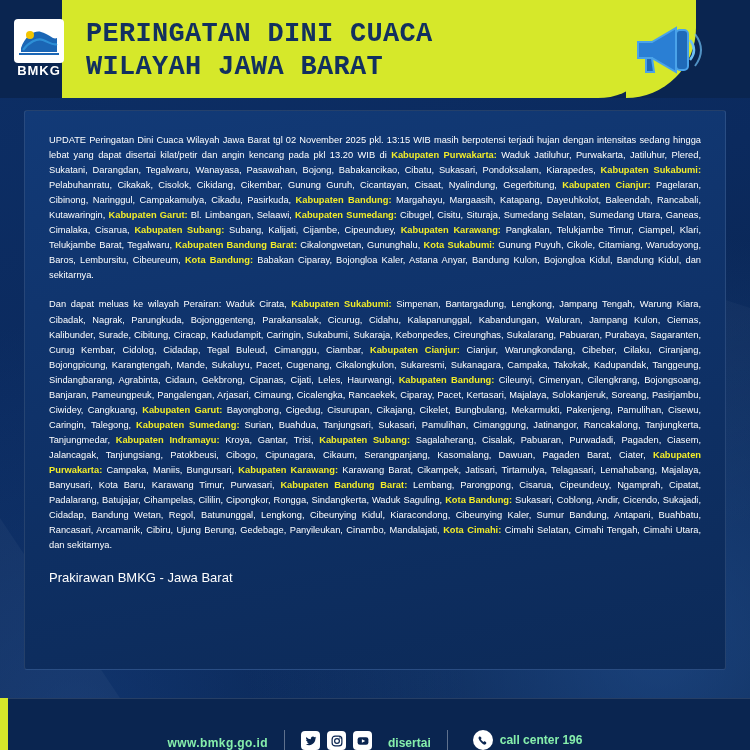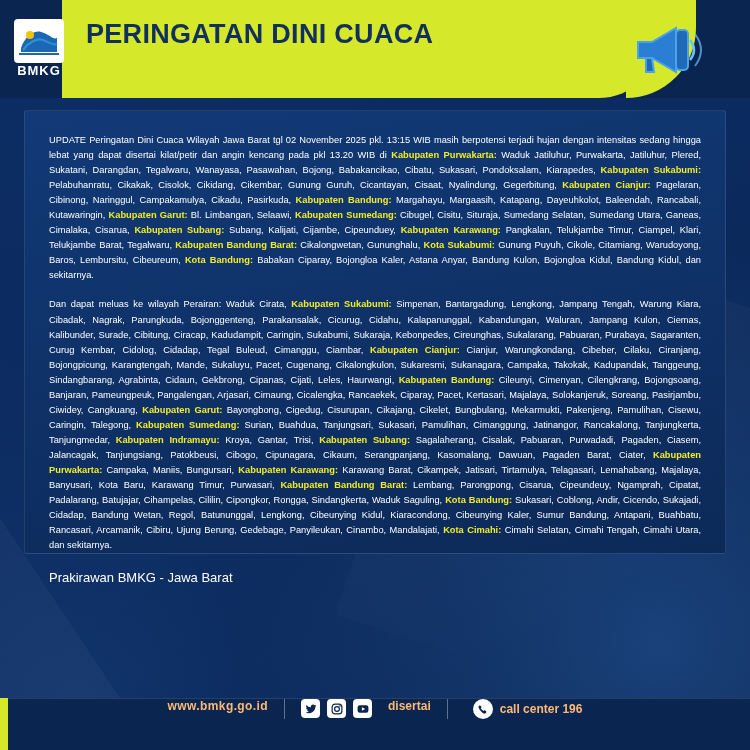--- a/index.html
+++ b/index.html
@@ -55,21 +55,21 @@
   }
   .header-title {
     position: absolute; left: 86px; top: 18px;
     width: 520px;
     color: #12305f;
     font-size: 27px;
     font-weight: bold;
     line-height: 1.22;
     letter-spacing: 0.3px;
     z-index: 4;
-    font-family: Liberation Sans, sans-serif;
+    font-family: Liberation Mono, monospace;
   }
   .logo {
     position: absolute; left: 8px; top: 8px;
     width: 62px; height: 80px;
     z-index: 5;
     display: flex; flex-direction: column; align-items: center; justify-content: center;
   }
   .logo-mark {
     width: 50px; height: 44px;
     background: #ffffff;
@@ -82,21 +82,21 @@
   }
   .megaphone {
     position: absolute; right: 46px; top: 14px;
     z-index: 5;
   }
 
   
   .card {
     position: absolute;
     left: 24px; top: 110px;
-    width: 702px; height: 444px;
+    width: 702px; height: 560px;
     background: linear-gradient(170deg, #123a77 0%, #0f3269 45%, #0c2a58 100%);
     border: 1px solid rgba(255,255,255,0.10);
     border-radius: 3px;
     padding: 22px 24px 18px 24px;
   }
   .body-text {
     color: #ffffff;
     font-size: 9.3px;
     line-height: 1.62;
     text-align: justify;
@@ -112,22 +112,22 @@
     position: absolute; left: 0; right: 0; bottom: 0; height: 52px;
     background: #0a2550;
     border-top: 1px solid rgba(255,255,255,0.12);
   }
   .footer-accent {
     position: absolute; left: 0; bottom: 0; width: 8px; height: 52px;
     background: #d6e82a;
   }
   .footer-inner {
     position: absolute; inset: 0;
-    display: flex; align-items: flex-start; justify-content: center; gap: 16px;
-    color: #fdba74; font-size: 12px; font-weight: bold;
+    display: flex; align-items: flex-end; justify-content: center; gap: 16px;
+    color: #86efac; font-size: 12px; font-weight: bold;
   }
   .site { letter-spacing: 0.4px; }
   .sep { width: 1px; height: 20px; background: rgba(255,255,255,0.35); }
   .socials { display: flex; align-items: center; gap: 7px; }
   .sicon {
     width: 19px; height: 19px; border-radius: 4px;
     background: #ffffff;
     display: flex; align-items: center; justify-content: center;
     color: #0a2550; font-size: 11px; font-weight: bold;
   }
@@ -157,20 +157,21 @@
         <path d="M6 28 C12 20, 20 16, 26 18 C32 20, 36 24, 40 22" stroke="#2d8fd6" stroke-width="2.2" fill="none"></path>
         <path d="M2 32 L42 32" stroke="#1b66b5" stroke-width="2"></path>
         <circle cx="13" cy="13" r="4" fill="#f2c400"></circle>
       </svg>
     </div>
     <div class="logo-text">BMKG</div>
   </div>
 
   <div class="header-title">
     <div>PERINGATAN DINI CUACA</div>
+    <div>WILAYAH JAWA BARAT</div>
   </div>
 
   <div class="megaphone">
     <svg width="80" height="68" viewBox="0 0 80 68">
       <path d="M14 28 L14 44 L28 44 L52 58 L52 14 L28 28 Z" fill="#2a7fd4" stroke="#4aa3ea" stroke-width="2"></path>
       <rect x="52" y="16" width="12" height="40" rx="4" fill="#1f6ab8" stroke="#4aa3ea" stroke-width="2"></rect>
       <path d="M22 44 L22 58 L30 58 L28 44 Z" fill="#1f6ab8" stroke="#4aa3ea" stroke-width="2"></path>
       <path d="M66 26 q8 10 0 20" stroke="#6fc0f5" stroke-width="2.5" fill="none"></path>
       <path d="M71 20 q12 16 0 32" stroke="#6fc0f5" stroke-width="2" fill="none" opacity="0.7"></path>
     </svg>

